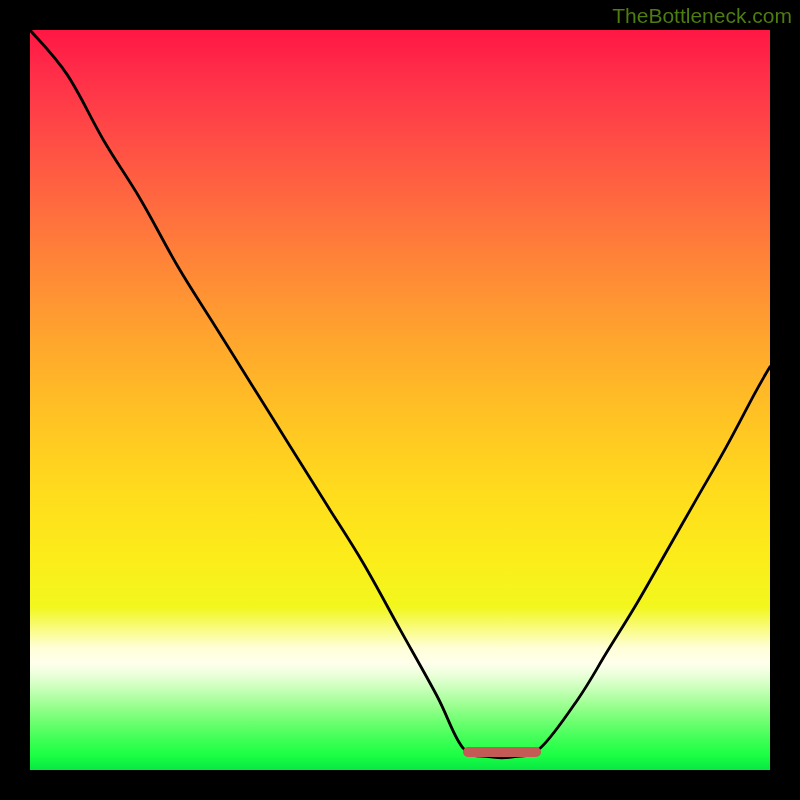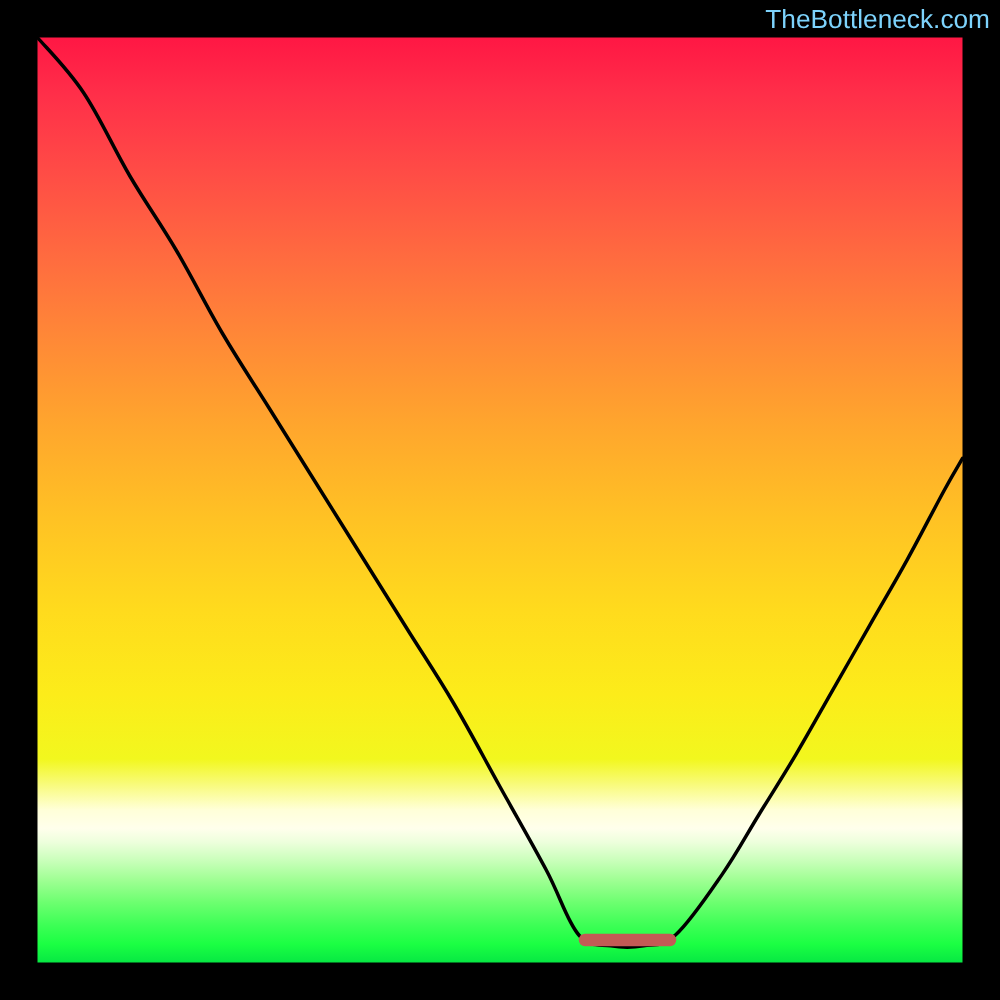--- a/index.html
+++ b/index.html
@@ -8,21 +8,21 @@
     height: 800px;
     background: #000;
     position: relative;
     font-family: Arial, sans-serif;
     overflow: hidden;
   }
   .attribution {
     position: absolute;
     top: 4px;
     right: 8px;
-    color: #7dd3fc;
+    color: #4d7c0f;
     font-size: 21px;
     font-weight: 500;
     z-index: 10;
   }
   .plot-area {
     position: absolute;
     left: 30px;
     top: 30px;
     width: 740px;
     height: 740px;

